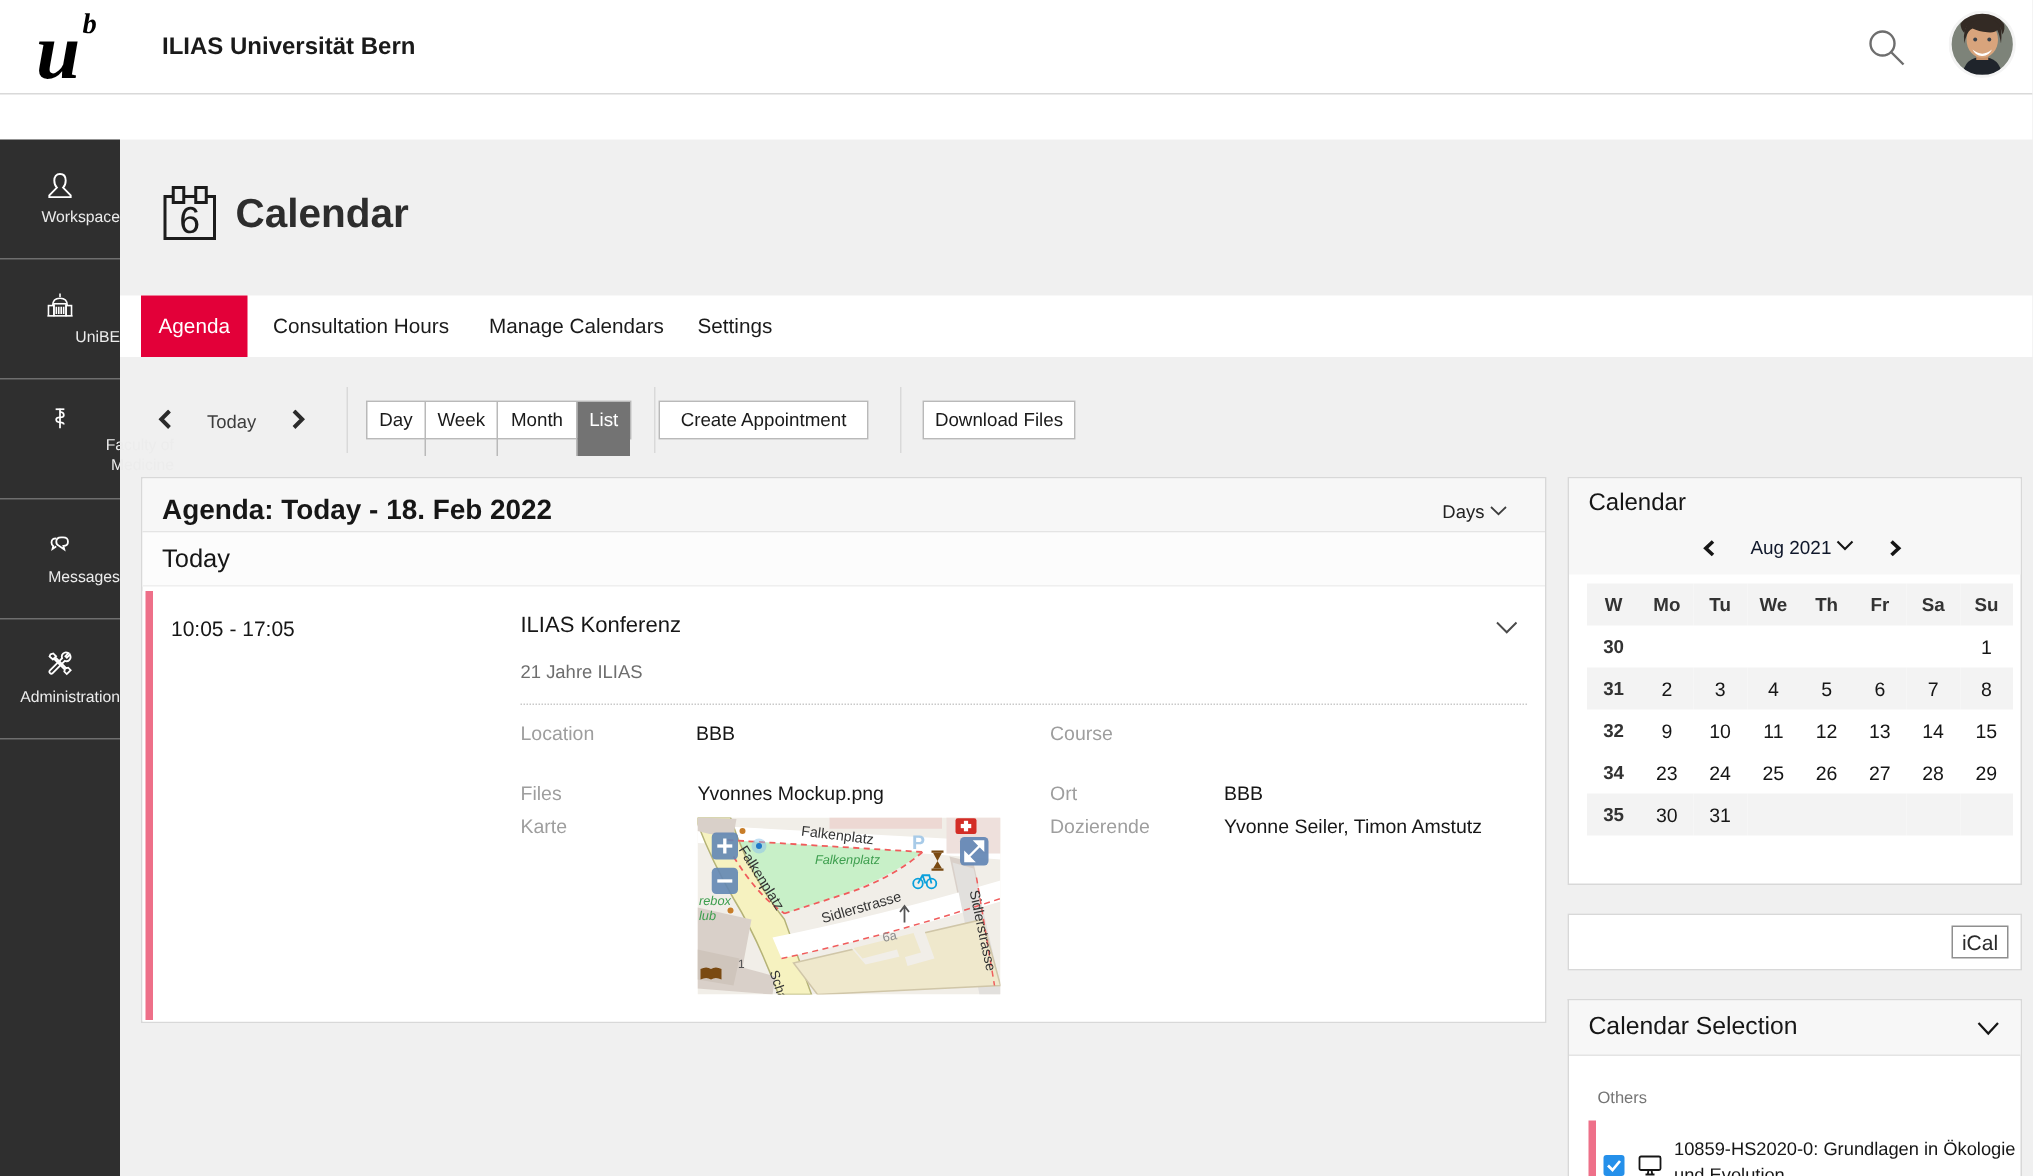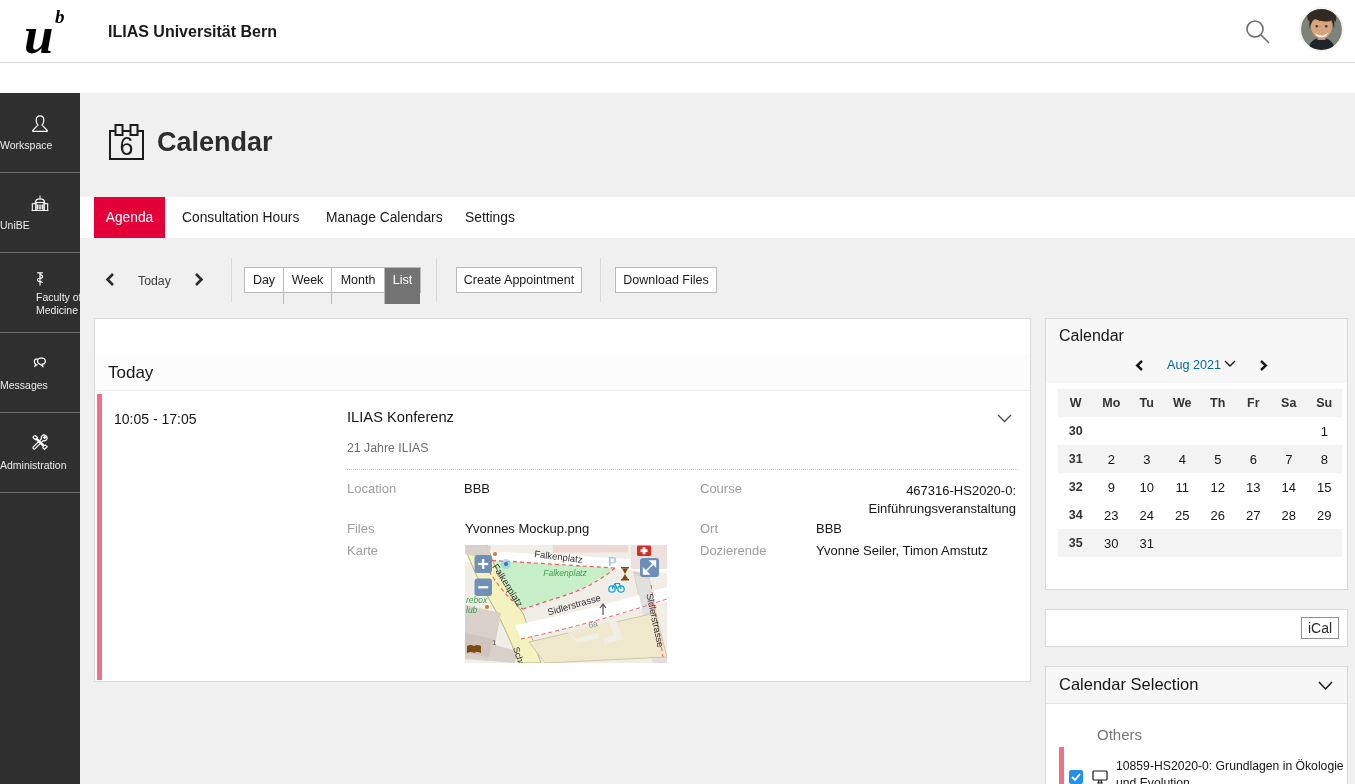--- a/index.html
+++ b/index.html
@@ -8,21 +8,21 @@
 .abs { position:absolute; }
 
 #header { left:0; top:0; width:1355px; height:63px; background:#fff; border-bottom:1px solid #d9d9d9; }
 #whiteband { left:0; top:63px; width:1355px; height:30px; background:#fff; }
 #logo-u { left:24px; top:5px; font-family:"Liberation Serif", serif; font-style:italic; font-weight:bold; font-size:53px; color:#000; }
 #logo-b { left:55px; top:5.5px; font-family:"Liberation Serif", serif; font-style:italic; font-weight:bold; font-size:19px; color:#000; }
 #htitle { left:108px; top:23px; font-size:16px; font-weight:bold; color:#1a1a1a; }
 
 #sidebar { left:0; top:93px; width:80px; height:691px; background:#2f2f2f; }
 .sbitem { position:absolute; left:0; width:80px; height:80px; border-bottom:1px solid #6e6e6e; text-align:center; }
-.sblabel { position:absolute; top:46px; left:0; width:80px; text-align:left; font-size:10.5px; line-height:13px; color:#ececec; }
+.sblabel { position:absolute; top:46px; left:0; width:80px; text-align:right; font-size:10.5px; line-height:13px; color:#ececec; }
 .sbicon { position:absolute; left:31px; top:22px; }
 
 #pagetitle { left:157px; top:127px; font-size:27px; font-weight:600; color:#2d2d2d; }
 #tabband { left:80px; top:197px; width:1275px; height:41px; background:#fff; }
 #tab-agenda { left:14px; top:0; width:71px; height:41px; background:#e30039; color:#ffffff; font-size:13.8px; text-align:center; line-height:41px; }
 .tab { top:0; height:41px; font-size:13.8px; color:#1a1a1a; line-height:41px; }
 
 .vsep { top:258px; width:1px; height:44px; background:#d9d9d9; }
 .btn { background:#fff; border:1px solid #b9b9b9; font-size:12.5px; color:#1a1a1a; text-align:center; height:26px; line-height:24px; top:267px; }
 #btngroup { left:244px; top:267px; width:177px; height:26px; background:#fff; border:1px solid #b9b9b9; }
@@ -32,21 +32,21 @@
 .panel { background:#fff; border:1px solid #d8d8d8; }
 #agpanel { left:94px; top:318px; width:937px; height:364px; }
 #aghead { left:0; top:0; width:100%; height:36px; background:#f7f7f7; border-bottom:1px solid #e4e4e4; }
 #aghead h2 { position:absolute; left:13px; top:10px; font-size:18.6px; font-weight:bold; color:#161616; }
 #agdays { position:absolute; right:25px; top:15px; font-size:12.3px; color:#222; }
 #agtoday { left:0; top:36px; width:100%; height:36px; background:#fcfcfc; border-bottom:1px solid #efefef; }
 #agtoday span { position:absolute; left:13px; top:8px; font-size:17px; color:#161616; }
 #event { left:0; top:75px; width:100%; height:287px; background:#fff; }
 #evbar { left:1.5px; top:0; width:5px; height:286px; background:#ee7089; }
 .lbl { color:#9e9e9e; font-size:13px; }
-.val { color:#161616; font-size:13px;text-align:right; }
+.val { color:#161616; font-size:13px; }
 
 #calpanel { left:1045px; top:318px; width:303px; height:272px; }
 #calhead { left:0; top:0; width:100%; height:64px; background:#f7f7f7; }
 #calhead h3 { position:absolute; left:13px; top:8px; font-size:16px; font-weight:normal; color:#161616; }
 table#mini { position:absolute; left:12px; top:70px; border-collapse:collapse; width:284px; font-size:13px; }
 #mini th { font-weight:bold; color:#333; font-size:12.5px; }
 #mini td, #mini th { width:35px; height:28px; text-align:center; padding:0; }
 #icalpanel { left:1045px; top:609px; width:303px; height:38px; }
 #icalbtn { position:absolute; right:8px; top:7px; width:38px; height:22px; border:1px solid #8f8f8f; background:#fff; font-size:14px; color:#2b2b2b; text-align:center; line-height:21px; }
 #selpanel { left:1045px; top:666px; width:303px; height:118px; border-bottom:none; }
@@ -158,40 +158,47 @@
 </svg>
 <div class="abs vsep" style="left:231px;"></div>
 <div class="abs vsep" style="left:436px;"></div>
 <div class="abs vsep" style="left:600px;"></div>
 <div class="abs" id="btngroup">
   <div class="seg" style="left:0; width:39px;">Day</div>
   <div class="seg" style="left:39px; width:48px;">Week</div>
   <div class="seg" style="left:87px; width:53px;">Month</div>
   <div class="seg" style="left:140px; width:35px; background:#737373; color:#fff; border-right:none;">List</div>
 </div>
-<div class="abs btn" style="left:456px; width:126px;">Create Appointment</div>
+<div class="abs btn" style="left:439px; width:140px;">Create Appointment</div>
 <div class="abs btn" style="left:615px; width:102px;">Download Files</div>
 
 <div class="abs panel" id="agpanel">
+  <div class="abs" id="aghead">
+    <h2>Agenda: Today - 18. Feb 2022</h2>
+    <div id="agdays">Days
+      <svg width="12" height="7" viewBox="0 0 12 7" style="vertical-align:1px;">
+          <path d="M1,1 L6,5.8 L11,1" fill="none" stroke="#3d3d3d" stroke-width="1.2"></path>
+        </svg>
+    </div>
+  </div>
   <div class="abs" id="agtoday">
       <span>Today</span>
     </div>
   <div class="abs" id="event">
     <div class="abs" id="evbar"></div>
     <div class="abs val" style="left:19px; top:16.5px; font-size:14px;">10:05 - 17:05</div>
     <div class="abs val" style="left:252px; top:15px; font-size:14.7px;">ILIAS Konferenz</div>
     <svg class="abs" style="left:902px; top:20px;" width="15" height="9" viewBox="0 0 15 9">
         <path d="M1,1 L7.5,7.5 L14,1" fill="none" stroke="#4a4a4a" stroke-width="1.3"></path>
       </svg>
     <div class="abs" style="left:252px; top:46.5px; font-size:12.3px; color:#6e6e6e;">21 Jahre ILIAS</div>
     <div class="abs" style="left:252px; top:75px; width:671px; border-top:1px dotted #c9c9c9;"></div>
     <div class="abs lbl" style="left:252px; top:87px;">Location</div>
     <div class="abs val" style="left:369px; top:87px;">BBB</div>
     <div class="abs lbl" style="left:605px; top:87px;">Course</div>
-    <div class="abs val" style="left:721px; top:88px; width:200px; line-height:17.5px;">467316-HS2020-0: Einführungsveranstaltung</div>
     <div class="abs lbl" style="left:252px; top:127px;">Files</div>
     <div class="abs val" style="left:370px; top:127px;">Yvonnes Mockup.png</div>
     <div class="abs lbl" style="left:605px; top:127px;">Ort</div>
     <div class="abs val" style="left:721px; top:127px;">BBB</div>
     <div class="abs lbl" style="left:252px; top:149px;">Karte</div>
     <div class="abs lbl" style="left:605px; top:149px;">Dozierende</div>
     <div class="abs val" style="left:721px; top:149px;">Yvonne Seiler, Timon Amstutz</div>
 
     <svg class="abs" style="left:370px; top:151px;" width="202" height="118" viewBox="0 0 202 118">
       <rect width="202" height="118" fill="#f1eee8"></rect>
@@ -276,21 +283,21 @@
     </svg>
   </div>
 </div>
 
 <div class="abs panel" id="calpanel">
   <div class="abs" id="calhead">
     <h3>Calendar</h3>
     <svg class="abs" style="left:88px; top:40.5px;" width="10" height="11" viewBox="0 0 10 11">
         <path d="M8,1 L3.2,5.5 L8,10" fill="none" stroke="#161616" stroke-width="2.4"></path>
       </svg>
-    <div class="abs" style="left:121px; top:39px; font-size:12.6px; font-weight:400; color:#0369a1;">Aug 2021
+    <div class="abs" style="left:121px; top:39px; font-size:12.6px; font-weight:400; color:#0f172a;">Aug 2021
       <svg width="12" height="8" viewBox="0 0 12 8" style="vertical-align:1px;">
           <path d="M1,1 L6,6 L11,1" fill="none" stroke="#161616" stroke-width="1.4"></path>
         </svg>
     </div>
     <svg class="abs" style="left:213px; top:40.5px;" width="10" height="11" viewBox="0 0 10 11">
         <path d="M2,1 L6.8,5.5 L2,10" fill="none" stroke="#161616" stroke-width="2.4"></path>
       </svg>
   </div>
   <table id="mini">
     <tbody>
@@ -362,21 +369,21 @@
   <div id="icalbtn">iCal</div>
 </div>
 
 <div class="abs panel" id="selpanel">
   <div class="abs" id="selhead">
     <h3>Calendar Selection</h3>
     <svg class="abs" style="left:272px; top:14px;" width="15" height="10" viewBox="0 0 15 10">
         <path d="M1,1 L7.5,8 L14,1" fill="none" stroke="#161616" stroke-width="1.5"></path>
       </svg>
   </div>
-  <div class="abs" style="left:19px; top:59px; font-size:15px; color:#757575;margin-left:32px;">Others</div>
+  <div class="abs" style="left:19px; top:59px; font-size:11px; color:#757575;">Others</div>
   <div class="abs" style="left:13px; top:80px; width:4.5px; height:38px; background:#ee7089;"></div>
   <div class="abs" style="left:23px; top:103px; width:14px; height:14px; background:#2590ea; border-radius:2px;">
     <svg width="14" height="14" viewBox="0 0 14 14">
         <path d="M3,7 L6,10 L11,4" fill="none" stroke="#fff" stroke-width="1.8"></path>
       </svg>
   </div>
   <svg class="abs" style="left:46px; top:103px;" width="16" height="14" viewBox="0 0 16 14" fill="none" stroke="#161616" stroke-width="1.2">
     <rect x="1" y="1" width="14" height="9" rx="1"></rect>
     <path d="M5,13 L11,13 M7,10 L6.5,13 M9,10 L9.5,13"></path>
   </svg>

